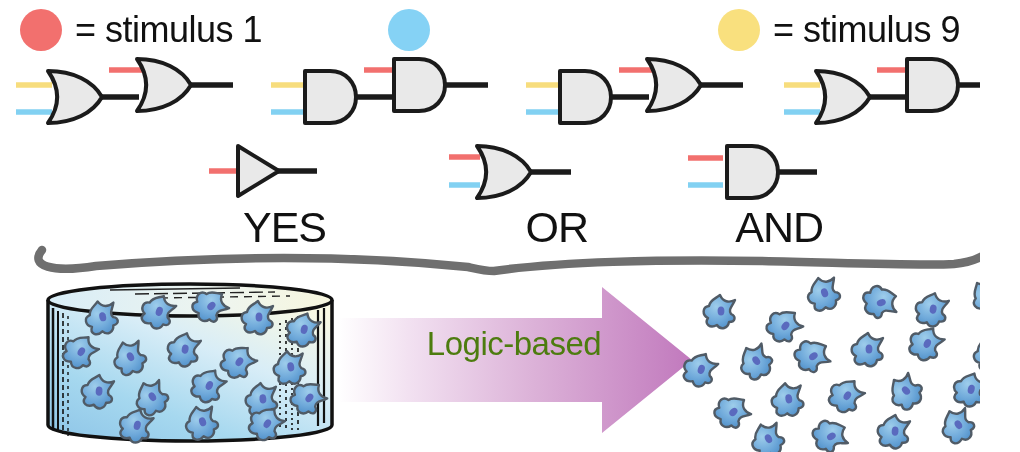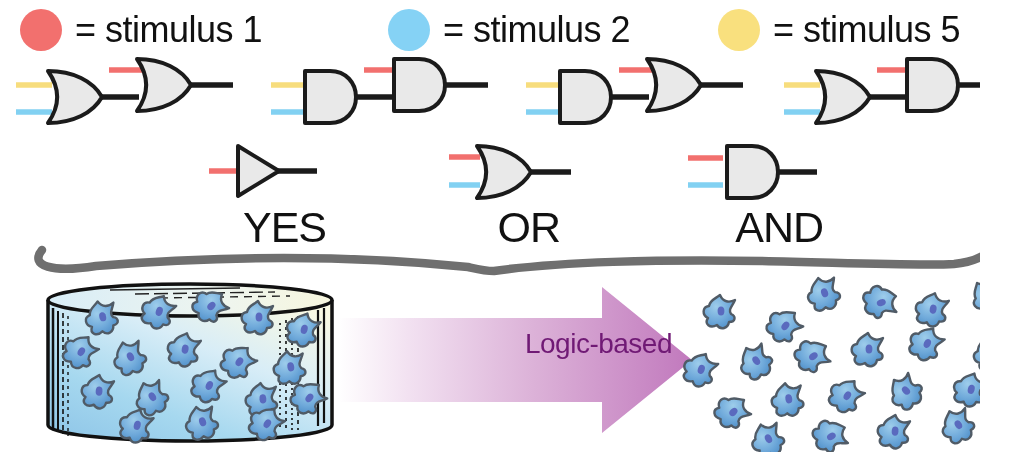--- a/index.html
+++ b/index.html
@@ -8,22 +8,22 @@
     font-family:"Liberation Sans", sans-serif;color:#111;
   }
   .abs{position:absolute;}
   
   .legend-item{position:absolute;top:7px;display:flex;align-items:center;gap:13px;height:46px;}
   .legend-dot{width:42px;height:42px;border-radius:50%;flex:0 0 auto;}
   .legend-label{font-size:36px;font-weight:500;letter-spacing:-0.5px;white-space:nowrap;}
   
   .gate-label{position:absolute;top:203px;width:140px;text-align:right;font-size:43px;font-weight:500;letter-spacing:-1px;}
   
-  .arrow-text{position:absolute;left:356px;top:325px;width:316px;text-align:right;
-              font-size:28px;line-height:38px;color:#701a75;letter-spacing:-0.5px;}
+  .arrow-text{position:absolute;left:356px;top:325px;width:316px;text-align:center;
+              font-size:33px;line-height:38px;color:#4d7c0f;letter-spacing:-0.5px;}
   svg{display:block;}
 </style>
 </head>
 <body>
 
 <div class="stage">
 
   <svg width="0" height="0" style="position:absolute" aria-hidden="true">
     <defs>
       <radialGradient id="cellGrad" cx="40%" cy="35%" r="80%">
@@ -56,25 +56,24 @@
       </g>
     </defs>
   </svg>
 
   <div class="legend-item" style="left:20px">
     <span class="legend-dot" style="background:#f2706e"></span>
     <span class="legend-label">= stimulus 1</span>
   </div>
   <div class="legend-item" style="left:388px">
     <span class="legend-dot" style="background:#85d2f5"></span>
-    <span class="legend-label">= stimulus 2</span>
   </div>
   <div class="legend-item" style="left:718px">
     <span class="legend-dot" style="background:#f9e07e"></span>
-    <span class="legend-label">= stimulus 5</span>
+    <span class="legend-label">= stimulus 9</span>
   </div>
 
   <svg class="abs" style="left:2px;top:55px" width="250" height="85" viewBox="0 0 250 85">
     <line x1="14" y1="30" x2="50" y2="30" stroke="#f7dd7d" stroke-width="5.5"></line>
     <line x1="14" y1="57" x2="50" y2="57" stroke="#82d1f2" stroke-width="5.5"></line>
     <path transform="translate(43,13)" d="M3,3 C15,20 15,38 3,55 C28,55 48,45 57,29 C48,13 28,3 3,3 Z" fill="#e9e9e9" stroke="#1b1b1b" stroke-width="4" stroke-linejoin="round"></path>
     <line x1="98" y1="42" x2="137" y2="42" stroke="#1b1b1b" stroke-width="5.5"></line>
     <line x1="107" y1="15" x2="143" y2="15" stroke="#f2706e" stroke-width="5.5"></line>
     <path transform="translate(132,1)" d="M3,3 C15,20 15,38 3,55 C28,55 48,45 57,29 C48,13 28,3 3,3 Z" fill="#e9e9e9" stroke="#1b1b1b" stroke-width="4" stroke-linejoin="round"></path>
     <line x1="187" y1="30" x2="231" y2="30" stroke="#1b1b1b" stroke-width="5.5"></line>
@@ -116,21 +115,21 @@
     <line x1="83" y1="29" x2="122" y2="29" stroke="#1b1b1b" stroke-width="5.5"></line>
   </svg>
   <div class="gate-label" style="left:186px">YES</div>
 
   <svg class="abs" style="left:443px;top:142px" width="135" height="62" viewBox="0 0 135 62">
     <line x1="6" y1="15" x2="37" y2="15" stroke="#f2706e" stroke-width="5.5"></line>
     <line x1="6" y1="43" x2="37" y2="43" stroke="#82d1f2" stroke-width="5.5"></line>
     <path transform="translate(31,1)" d="M3,3 C15,20 15,38 3,55 C28,55 48,45 57,29 C48,13 28,3 3,3 Z" fill="#e9e9e9" stroke="#1b1b1b" stroke-width="4" stroke-linejoin="round"></path>
     <line x1="86" y1="30" x2="128" y2="30" stroke="#1b1b1b" stroke-width="5.5"></line>
   </svg>
-  <div class="gate-label" style="left:420px">OR</div>
+  <div class="gate-label" style="left:448px">OR</div>
 
   <svg class="abs" style="left:683px;top:142px" width="140" height="62" viewBox="0 0 140 62">
     <line x1="5" y1="16" x2="40" y2="16" stroke="#f2706e" stroke-width="5.5"></line>
     <line x1="5" y1="43" x2="40" y2="43" stroke="#82d1f2" stroke-width="5.5"></line>
     <path transform="translate(39,1)" d="M5,3 L5,55 L30,55 C46,55 56,43 56,29 C56,15 46,3 30,3 Z" fill="#e9e9e9" stroke="#1b1b1b" stroke-width="4" stroke-linejoin="round"></path>
     <line x1="93" y1="30" x2="134" y2="30" stroke="#1b1b1b" stroke-width="5.5"></line>
   </svg>
   <div class="gate-label" style="left:683px">AND</div>
 
   <svg class="abs" style="left:0;top:238px" width="1020" height="44" viewBox="0 0 1020 44">

